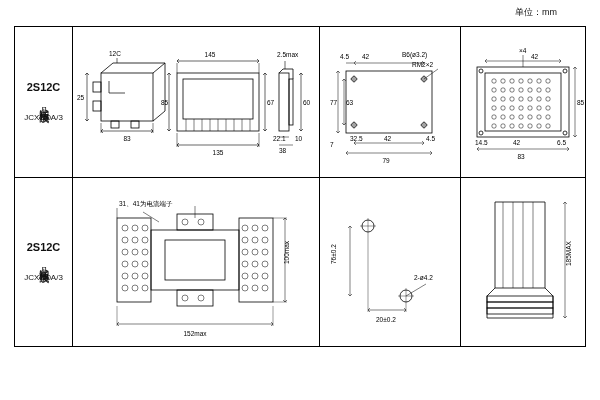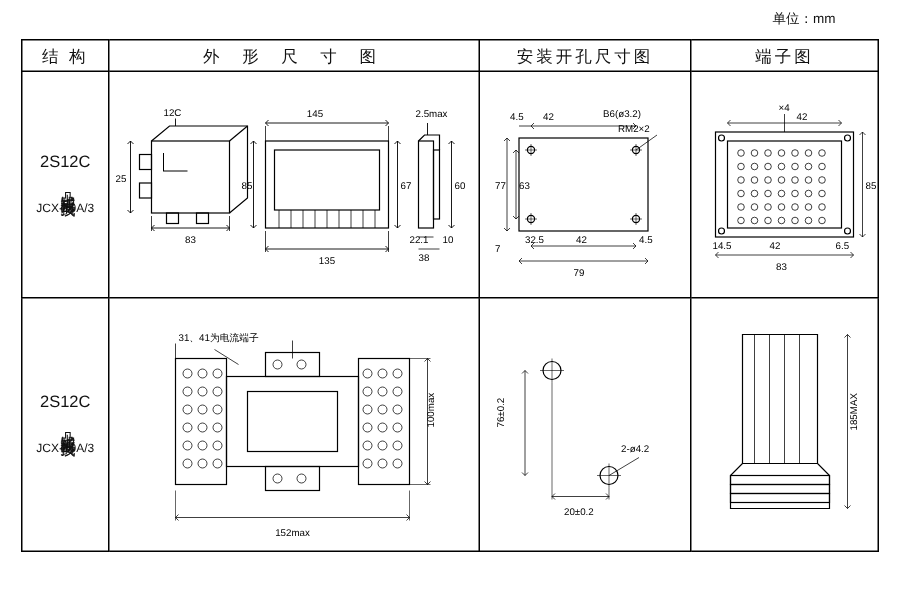--- a/index.html
+++ b/index.html
@@ -8,43 +8,37 @@
   .unit{position:absolute;right:18px;top:6px;font-size:9px;color:#111;}
   table.main{position:absolute;left:14px;top:26px;width:572px;border-collapse:collapse;}
   table.main td,table.main th{border:1px solid #000;padding:0;vertical-align:middle;}
   .hdr{height:20px;text-align:center;font-size:11px;font-weight:normal;letter-spacing:2px;}
   .hdr.wide{letter-spacing:6px;}
   .c1{width:62px;}
   .c2{width:246px;}
   .c3{width:140px;}
   .c4{width:124px;}
   .rowlabel{text-align:center;font-size:9px;line-height:1.25;padding:4px 2px;}
-  .rowlabel .big{font-size:11px;display:block;margin-bottom:3px;}
+  .rowlabel .big{font-size:11px;display:block;margin-bottom:3px;font-weight:bold;}
   .vert{writing-mode:vertical-rl;text-orientation:upright;display:inline-block;letter-spacing:1px;font-size:10px;line-height:1.05;}
   .code{display:block;margin-top:4px;font-size:8px;}
   .cell{position:relative;height:150px;}
   .cell.r2{height:168px;}
   svg{display:block;}
   .lbl{font-size:6.5px;font-family:"Liberation Sans",sans-serif;}
 </style>
 </head>
 <body>
 
 <div id="page">
 
   <div class="unit">单位：mm</div>
 
   <table class="main">
     <tbody>
-        <tr>
-      <th class="c1 hdr">结 构</th>
-      <th class="c2 hdr wide">外 形 尺 寸 图</th>
-      <th class="c3 hdr">安装开孔尺寸图</th>
-      <th class="c4 hdr">端子图</th>
-    </tr>
 
     <tr>
       <td class="c1 rowlabel">
         <span class="big">2S12C</span>
         <span class="vert">凸出式板后接线</span>
         <span class="code">JCX-10A/3</span>
       </td>
 
       <td class="c2 cell">
         <svg width="246" height="150" viewBox="0 0 246 150">

